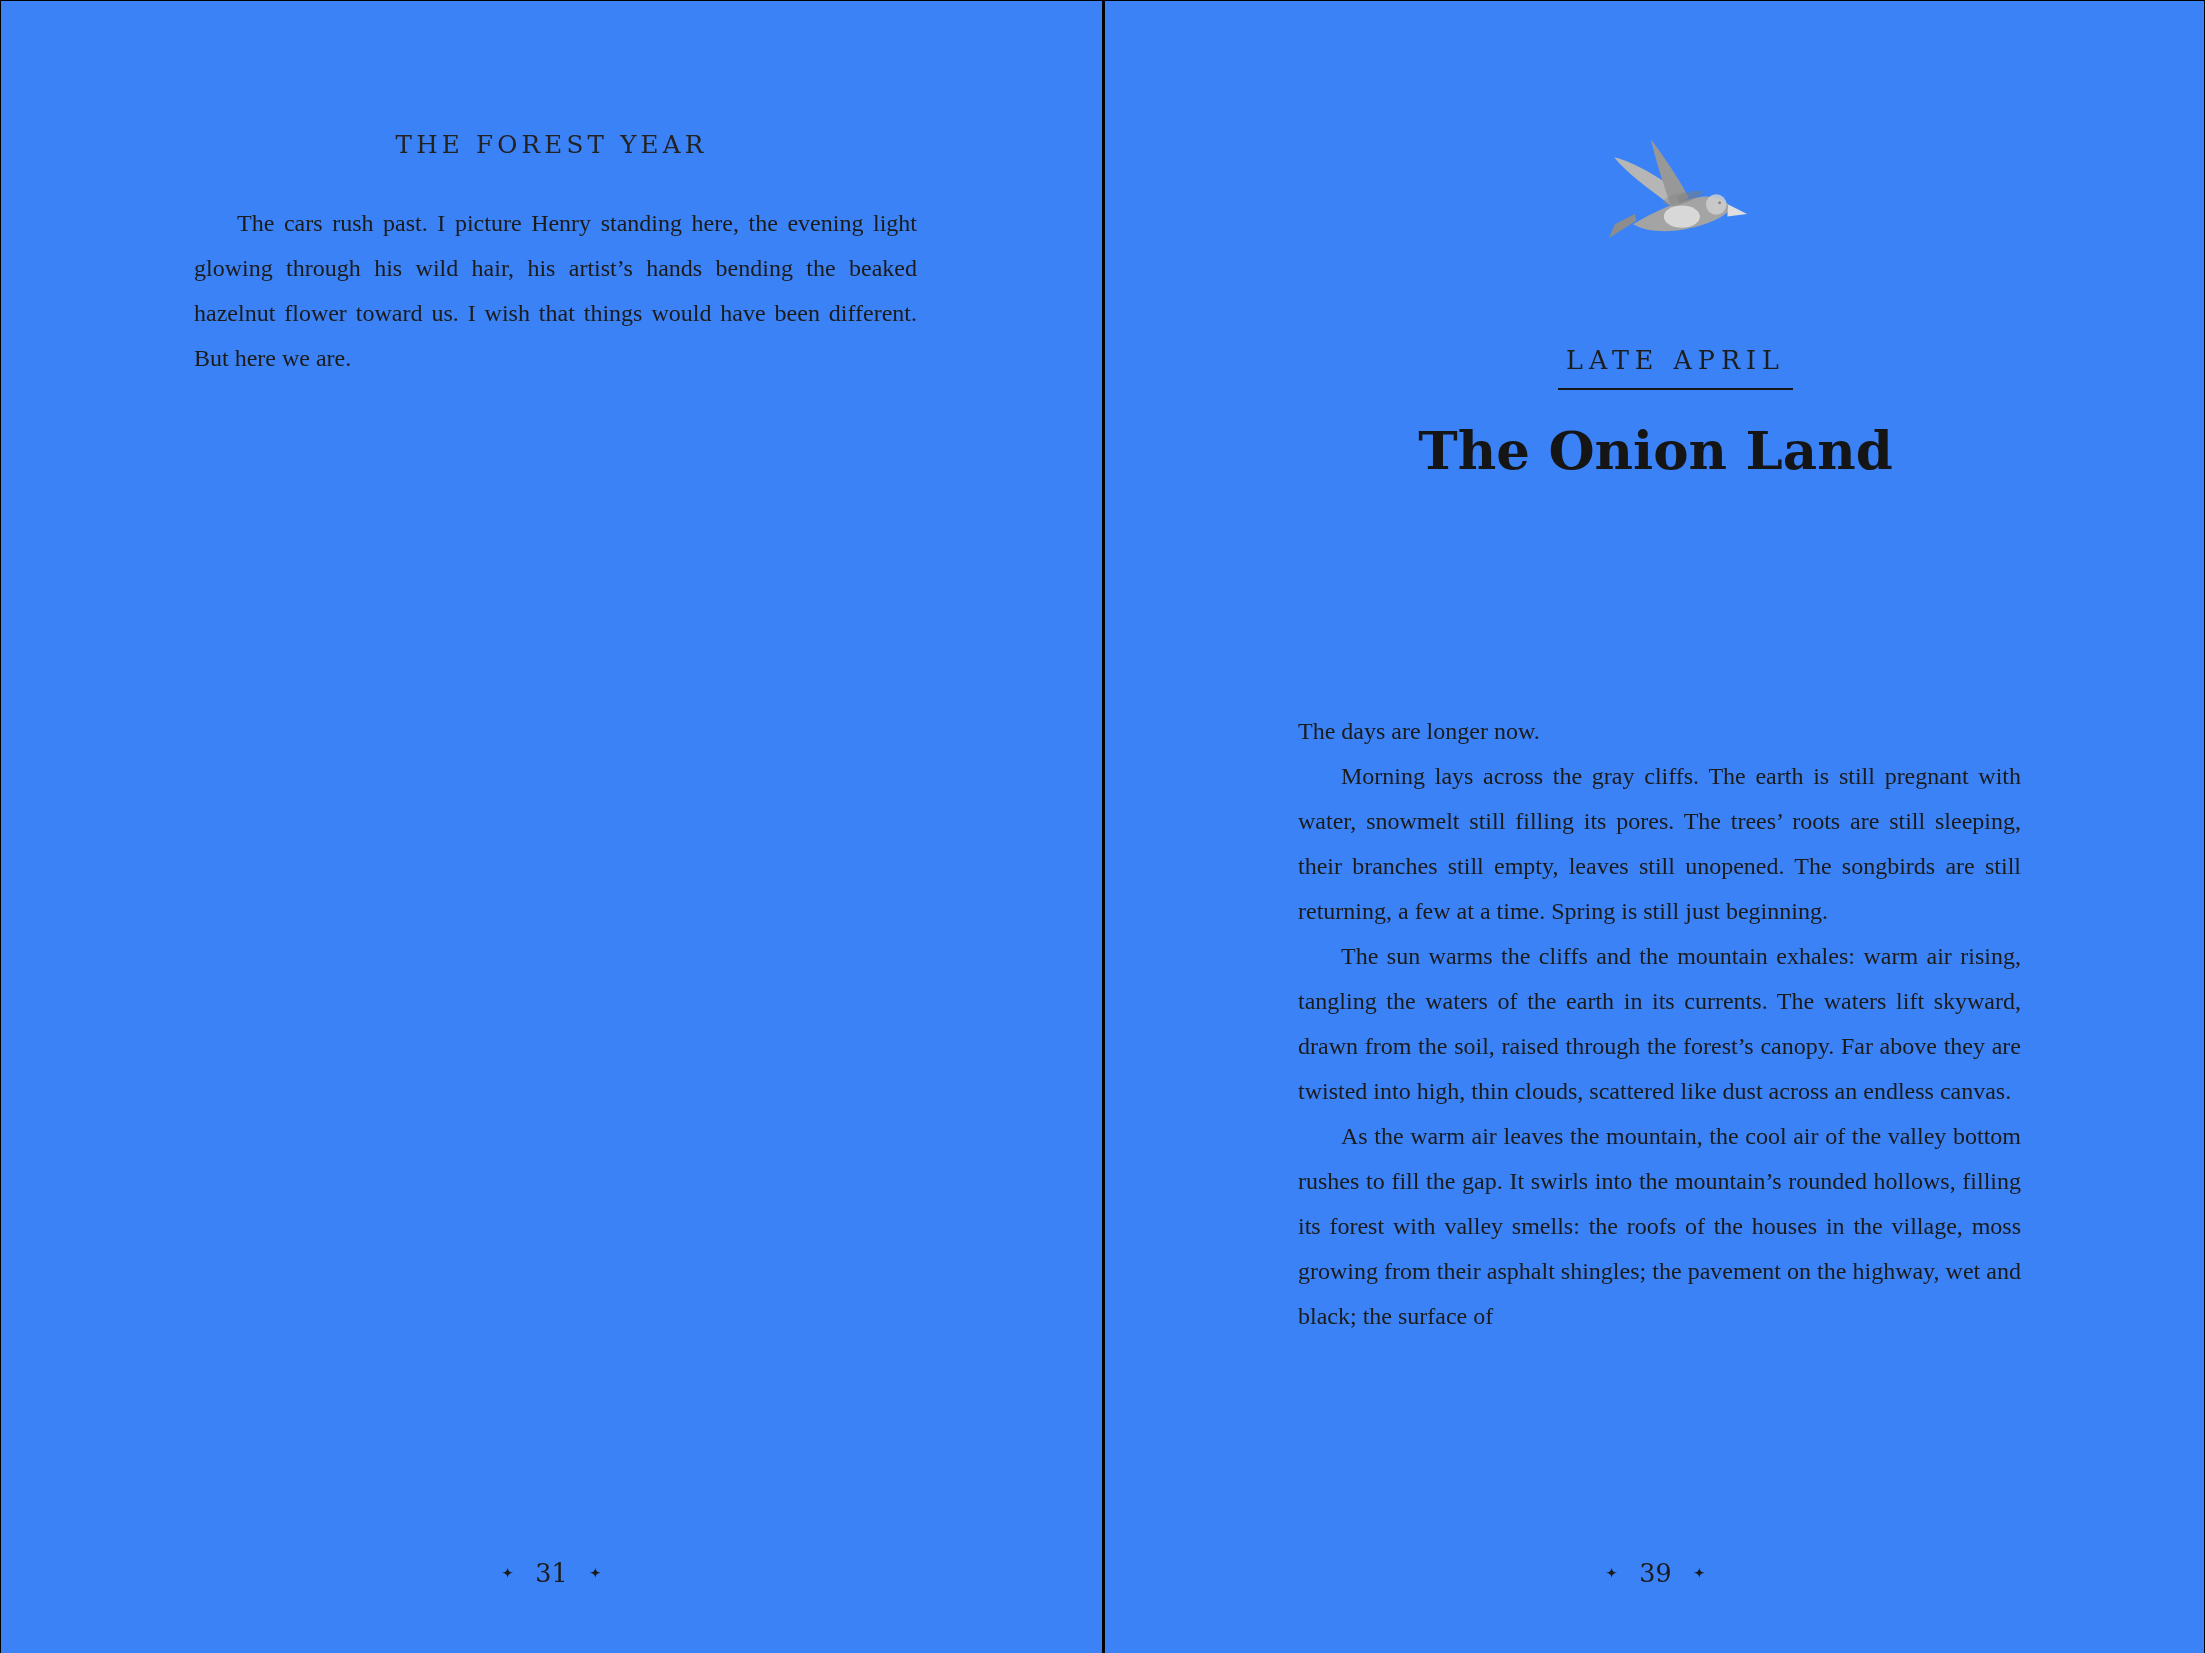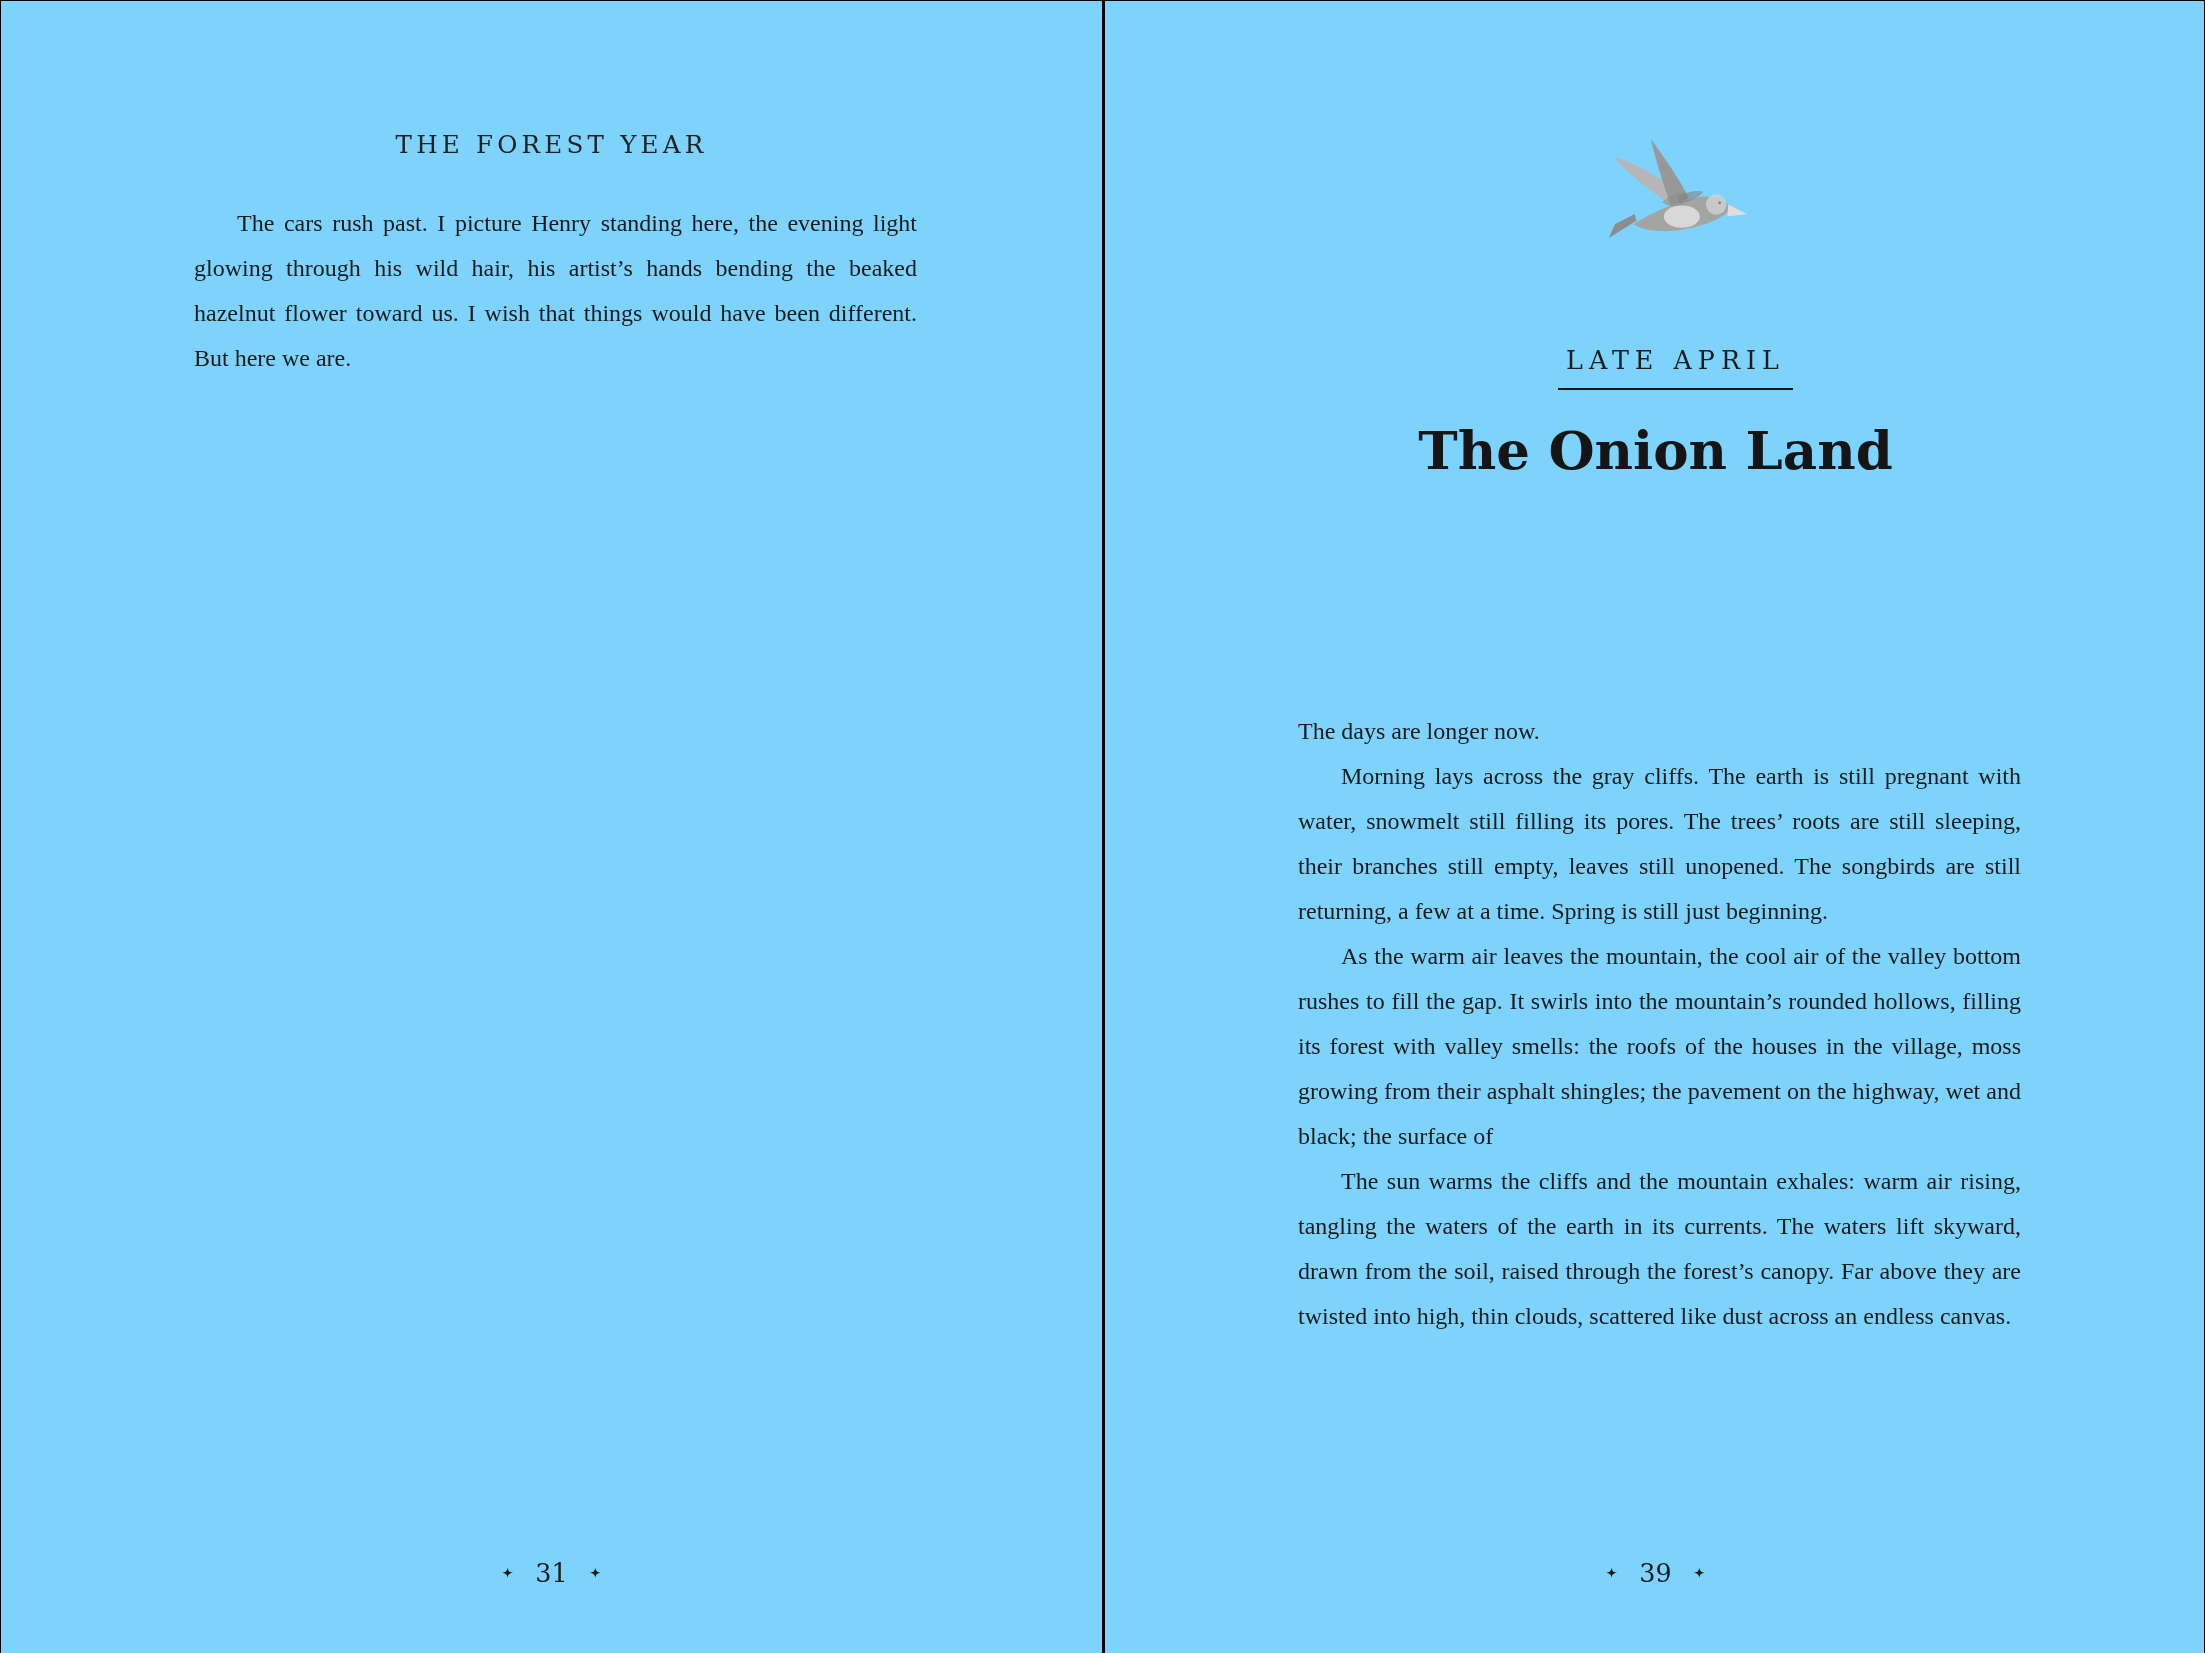--- a/index.html
+++ b/index.html
@@ -1,20 +1,20 @@
 <!DOCTYPE html>
 <html lang="en" style="font-size:13.6px"><head>
 <meta charset="utf-8">
 <style>
   html, body { margin: 0; padding: 0; background: #e8e8e8; }
   .spread {
     position: relative;
     width: 2205px;
     height: 1654px;
-    background: #7dd3fc;
+    background: #3b82f6;
     border: 1.7px solid #000000;
     box-sizing: border-box;
     overflow: hidden;
     font-family: "Liberation Serif", serif;
     color: #1b1b1b;
   }
   .gutter {
     position: absolute;
     left: 1101px; top: 0;
     width: 3.4px; height: 1654px;
@@ -145,22 +145,22 @@
 
     <div class="chapter-label-row">
       <span class="chapter-label">LATE APRIL</span>
     </div>
 
     <h1 class="chapter-title">The Onion Land</h1>
 
     <div class="body-text body-right">
       <p class="para no-indent">The days are longer now.</p>
       <p class="para indent">Morning lays across the gray cliffs. The earth is still pregnant with water, snowmelt still filling its pores. The trees’ roots are still sleeping, their branches still empty, leaves still unopened. The songbirds are still returning, a few at a time. Spring is still just beginning.</p>
+      <p class="para indent">The sun warms the cliffs and the mountain exhales: warm air rising, tangling the waters of the earth in its currents. The waters lift skyward, drawn from the soil, raised through the forest’s canopy. Far above they are twisted into high, thin clouds, scattered like dust across an endless canvas.</p>
       <p class="para indent">As the warm air leaves the mountain, the cool air of the valley bottom rushes to fill the gap. It swirls into the mountain’s rounded hollows, filling its forest with valley smells: the roofs of the houses in the village, moss growing from their asphalt shingles; the pavement on the highway, wet and black; the surface of</p>
-      <p class="para indent">The sun warms the cliffs and the mountain exhales: warm air rising, tangling the waters of the earth in its currents. The waters lift skyward, drawn from the soil, raised through the forest’s canopy. Far above they are twisted into high, thin clouds, scattered like dust across an endless canvas.</p>
     </div>
 
     <div class="folio">
       <span class="orn">✦</span>
       <span class="num">39</span>
       <span class="orn">✦</span>
     </div>
   </div>
 
 </div>

